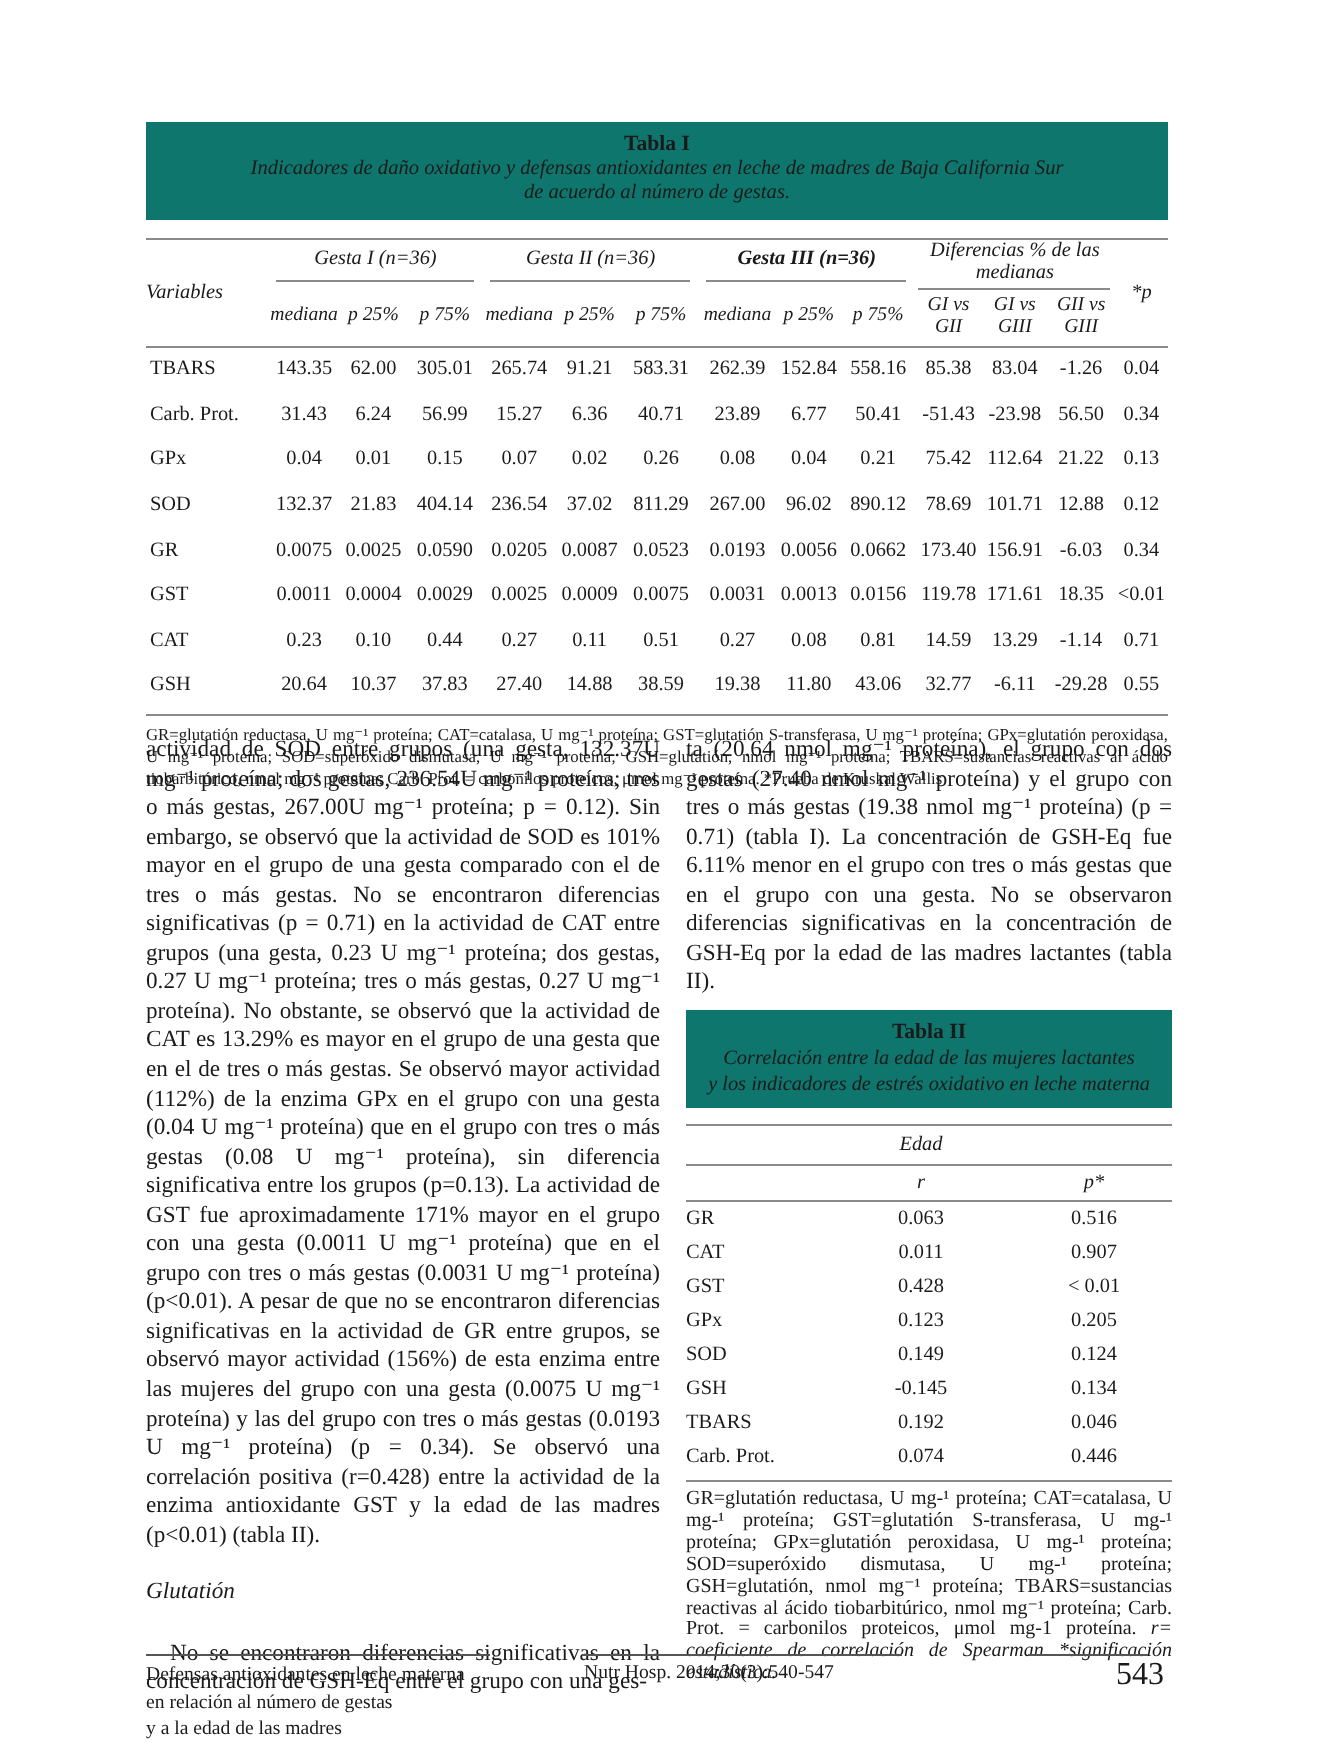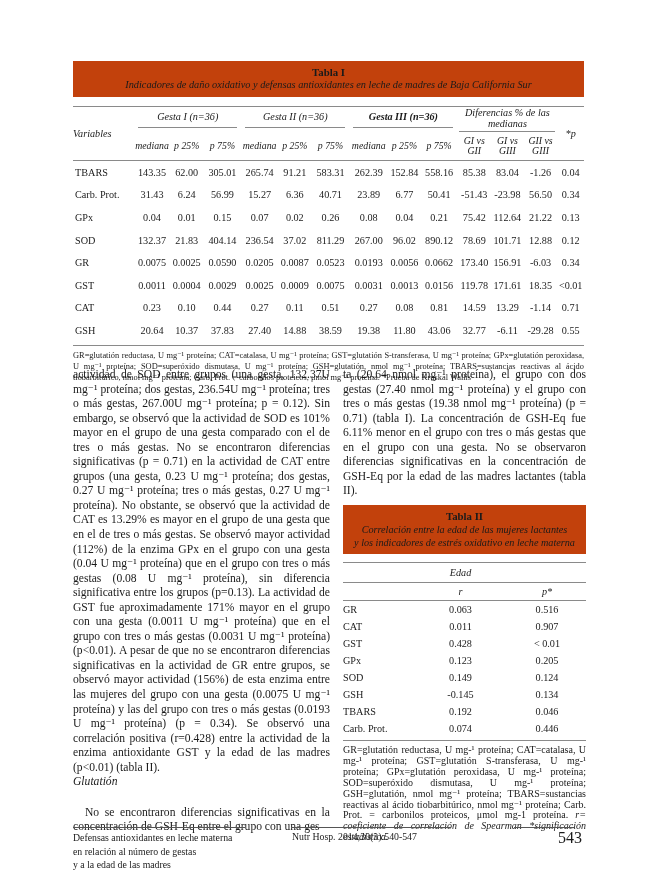--- a/index.html
+++ b/index.html
@@ -1,37 +1,37 @@
 <!DOCTYPE html>
 <html><head>
 <meta charset="utf-8">
 <style>
   html, body { margin: 0; padding: 0; background: #ffffff; }
   body {
     width: 666px; height: 878px; position: relative; overflow: hidden;
     font-family: "Liberation Serif", "DejaVu Serif", serif; color: #1a1a1a;
   }
   .t1 { position: absolute; left: 73px; top: 61px; width: 511px; }
-  .cap { background: #c2410c; text-align: center; padding: 5px 8px 6px; font-size: 10.3px; line-height: 12.5px; }
+  .cap { background: #0f766e; text-align: center; padding: 5px 8px 6px; font-size: 10.3px; line-height: 12.5px; }
   .cap .ttl { font-weight: bold; font-size: 10.8px; }
   .cap .sub { font-style: italic; }
   table.tab { width: 100%; border-collapse: collapse; font-size: 10.2px; }
   table.tab td, table.tab th { padding: 0; font-weight: normal; }
   .t1 .hdr-top { border-top: 1.5px solid #8a8a8a; }
   .t1 .hdr-bot { border-bottom: 1.5px solid #8a8a8a; }
   .t1 .hdr th { font-style: italic; height: 22px; text-align: center; }
   .t1 .grp { border-bottom: 1px solid #8a8a8a; }
   .t1 td.num { text-align: center; height: 22.6px; }
   .t1 td.var { text-align: left; padding-left: 2px; }
   .t1 .sub-hdr th { font-size: 9.8px; line-height: 10.5px; }
   .t1 .foot { border-top: 1.5px solid #8a8a8a; margin-top: 3px; padding-top: 4px; font-size: 8.4px; line-height: 11px; text-align: justify; }
   .col { position: absolute; font-size: 11.6px; line-height: 14.55px; text-align: justify; }
   .col p { margin: 0; }
   .col .ind { text-indent: 12px; }
-  .col .sect { font-style: italic; margin-bottom: 16px; }
+  .col .sect { font-style: italic; margin-top: 14px; margin-bottom: 16px; }
   .left { left: 73px; top: 368px; width: 257px; }
   .right { left: 343px; top: 368px; width: 243px; }
   .t2 { position: absolute; left: 343px; top: 505px; width: 243px; }
   .t2 .cap { padding: 5px 4px 5px; font-size: 10.2px; line-height: 13px; }
   .t2 table.tab { font-size: 10.2px; }
   .t2 .h1 th { border-top: 1.5px solid #8a8a8a; border-bottom: 1px solid #8a8a8a; height: 19px; font-style: italic; text-align: center; }
   .t2 .h2 th { border-bottom: 1px solid #8a8a8a; height: 17px; font-style: italic; text-align: center; }
   .t2 td { height: 17px; }
   .t2 td.var { text-align: left; }
   .t2 td.num { text-align: center; }
@@ -43,20 +43,21 @@
   .pgnum { position: absolute; left: 558px; top: 829px; font-size: 16px; }
   .it { font-style: italic; }
 </style>
 </head>
 <body>
 
 <div class="t1">
   <div class="cap">
     <div class="ttl">Tabla I</div>
     <div class="sub">Indicadores de daño oxidativo  y defensas antioxidantes  en leche de madres de Baja California Sur</div>
+    <div class="sub">de acuerdo al número de gestas.</div>
   </div>
   <table class="tab" style="margin-top:9px;">
     <colgroup>
       <col style="width:60px">
         <col style="width:35px">
         <col style="width:33px">
         <col style="width:37px">
       <col style="width:36px">
         <col style="width:33px">
         <col style="width:37px">

